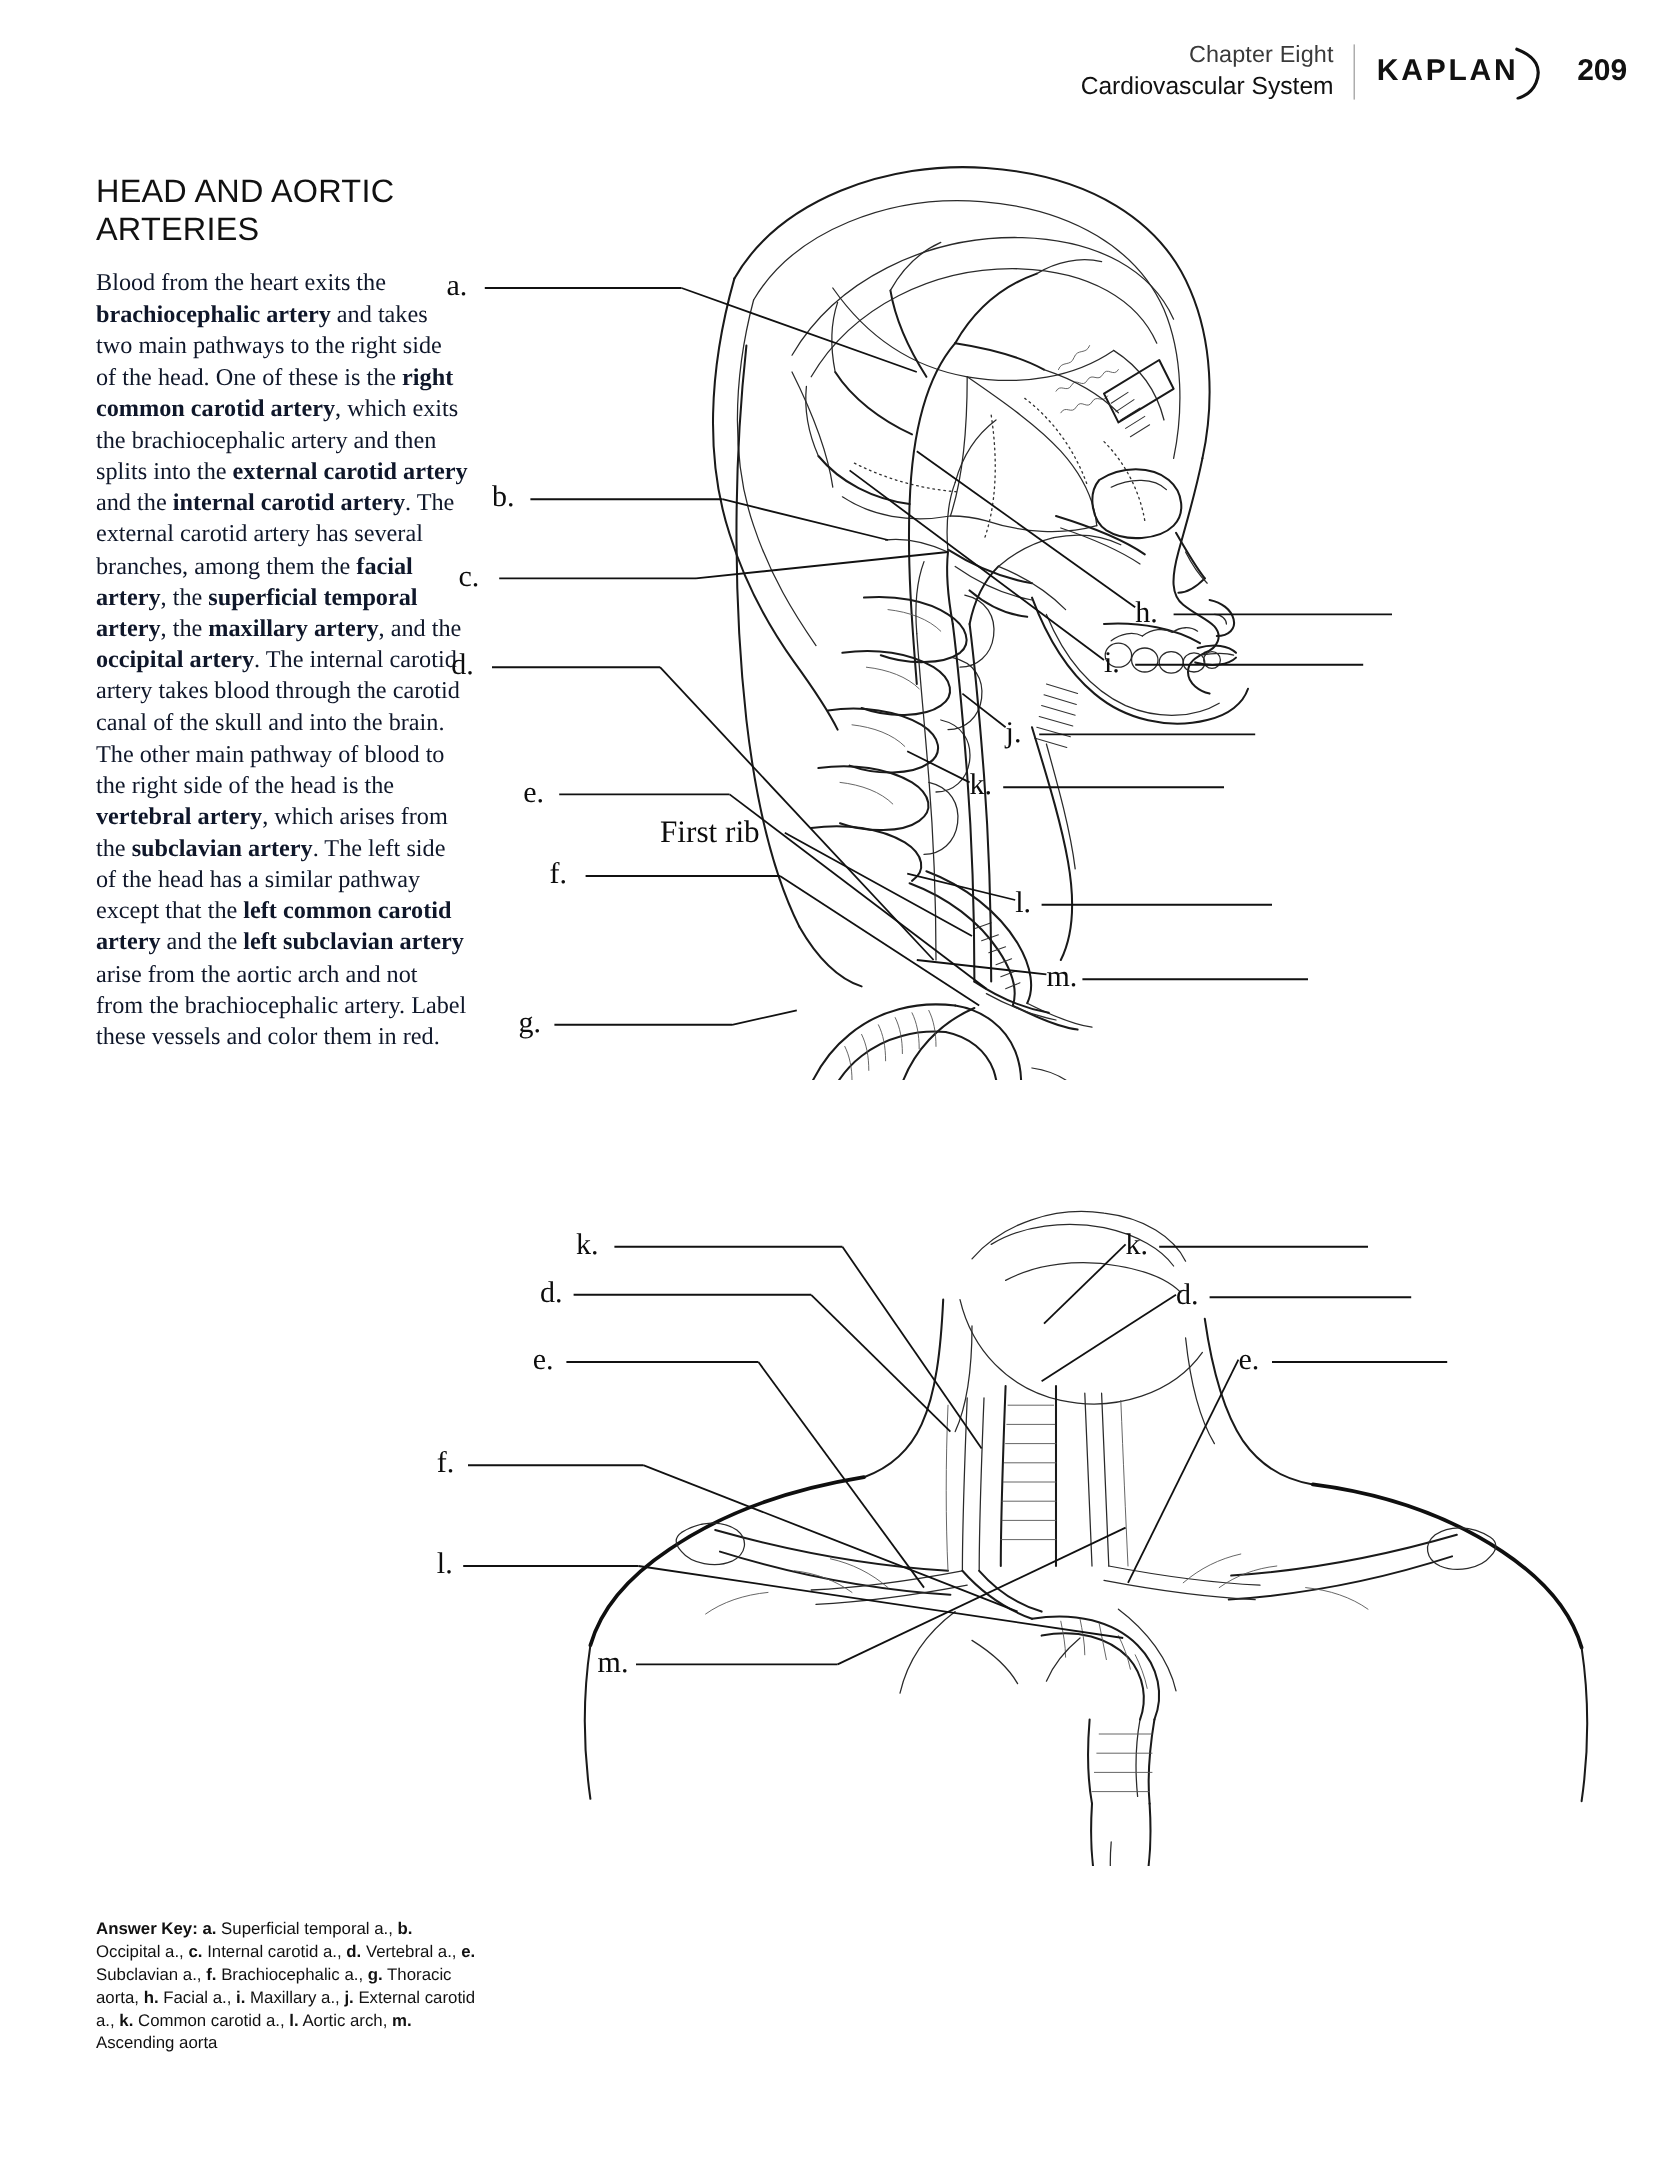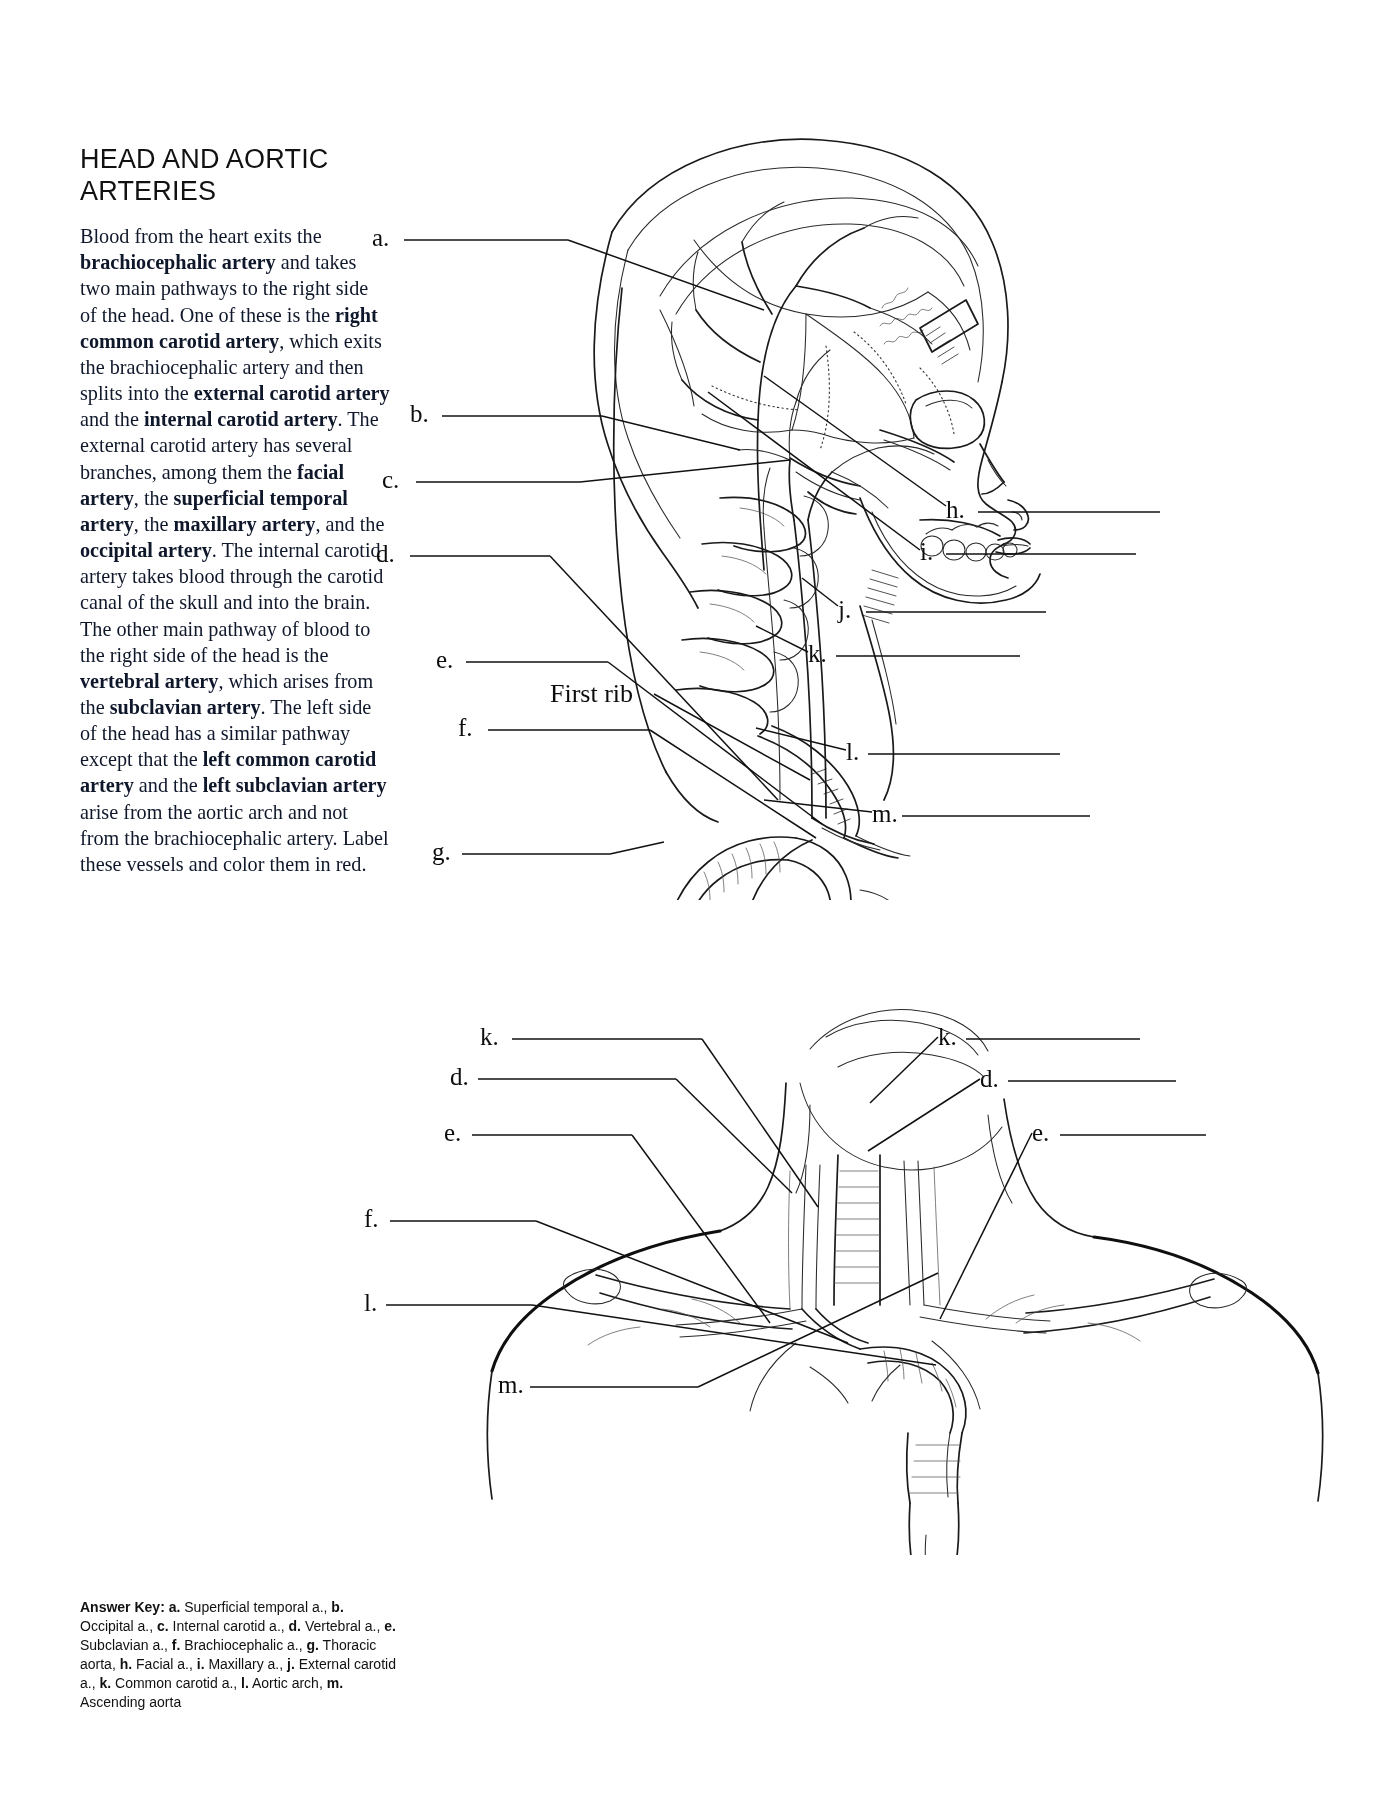--- a/index.html
+++ b/index.html
@@ -145,20 +145,34 @@
   .ink-hair { fill: none; stroke: #555;    stroke-width: .75; stroke-linecap: round; stroke-linejoin: round; }
   .ink-bold { fill: none; stroke: #0f0f0f; stroke-width: 3.1; stroke-linecap: round; stroke-linejoin: round; }
   .ink-dot  { fill: none; stroke: #333;    stroke-width: 1.1; stroke-dasharray: 1.4 3.2; stroke-linecap: round; }
   .ink-hatch{ fill: none; stroke: #333;    stroke-width: .85; stroke-linecap: round; }
 </style>
 </head>
 <body>
 
 <div class="page">
 
+  <div class="runhead">
+    <div class="runhead-text">
+      <span class="runhead-chapter">Chapter Eight</span>
+      <span class="runhead-title">Cardiovascular System</span>
+    </div>
+    <div class="runhead-rule"></div>
+    <div class="brand">
+      <span class="brand-word">KAPLAN</span>
+      <svg class="brand-swoosh" viewBox="0 0 26 46">
+        <path d="M2 4 C 18 10, 23 20, 18 32 C 15 39, 9 43, 3 45" fill="none" stroke="#111" stroke-width="2.6" stroke-linecap="round"></path>
+      </svg>
+    </div>
+    <div class="pagenum">209</div>
+  </div>
 
   <div class="col-left">
     <h1 class="section-title">HEAD AND AORTIC ARTERIES</h1>
     <p class="body-copy">Blood from the heart exits the <b>brachiocephalic artery</b> and takes two main pathways to the right side of the head. One of these is the <b>right common carotid artery</b>, which exits the brachiocephalic artery and then splits into the <b>external carotid artery</b> and the <b>internal carotid artery</b>. The external carotid artery has several branches, among them the <b>facial artery</b>, the <b>superficial temporal artery</b>, the <b>maxillary artery</b>, and the <b>occipital artery</b>. The internal carotid artery takes blood through the carotid canal of the skull and into the brain. The other main pathway of blood to the right side of the head is the <b>vertebral artery</b>, which arises from the <b>subclavian artery</b>. The left side of the head has a similar pathway except that the <b>left common carotid artery</b> and the <b>left subclavian artery</b> arise from the aortic arch and not from the brachiocephalic artery. Label these vessels and color them in red.</p>
   </div>
 
   <div class="answer-key"><b>Answer Key: a.</b> Superficial temporal a., <b>b.</b> Occipital a., <b>c.</b> Internal carotid a., <b>d.</b> Vertebral a., <b>e.</b> Subclavian a., <b>f.</b> Brachiocephalic a., <b>g.</b> Thoracic aorta, <b>h.</b> Facial a., <b>i.</b> Maxillary a., <b>j.</b> External carotid a., <b>k.</b> Common carotid a., <b>l.</b> Aortic arch, <b>m.</b> Ascending aorta</div>
 
   <div class="figure" id="fig-head">
     <svg viewBox="0 0 1010 800">

